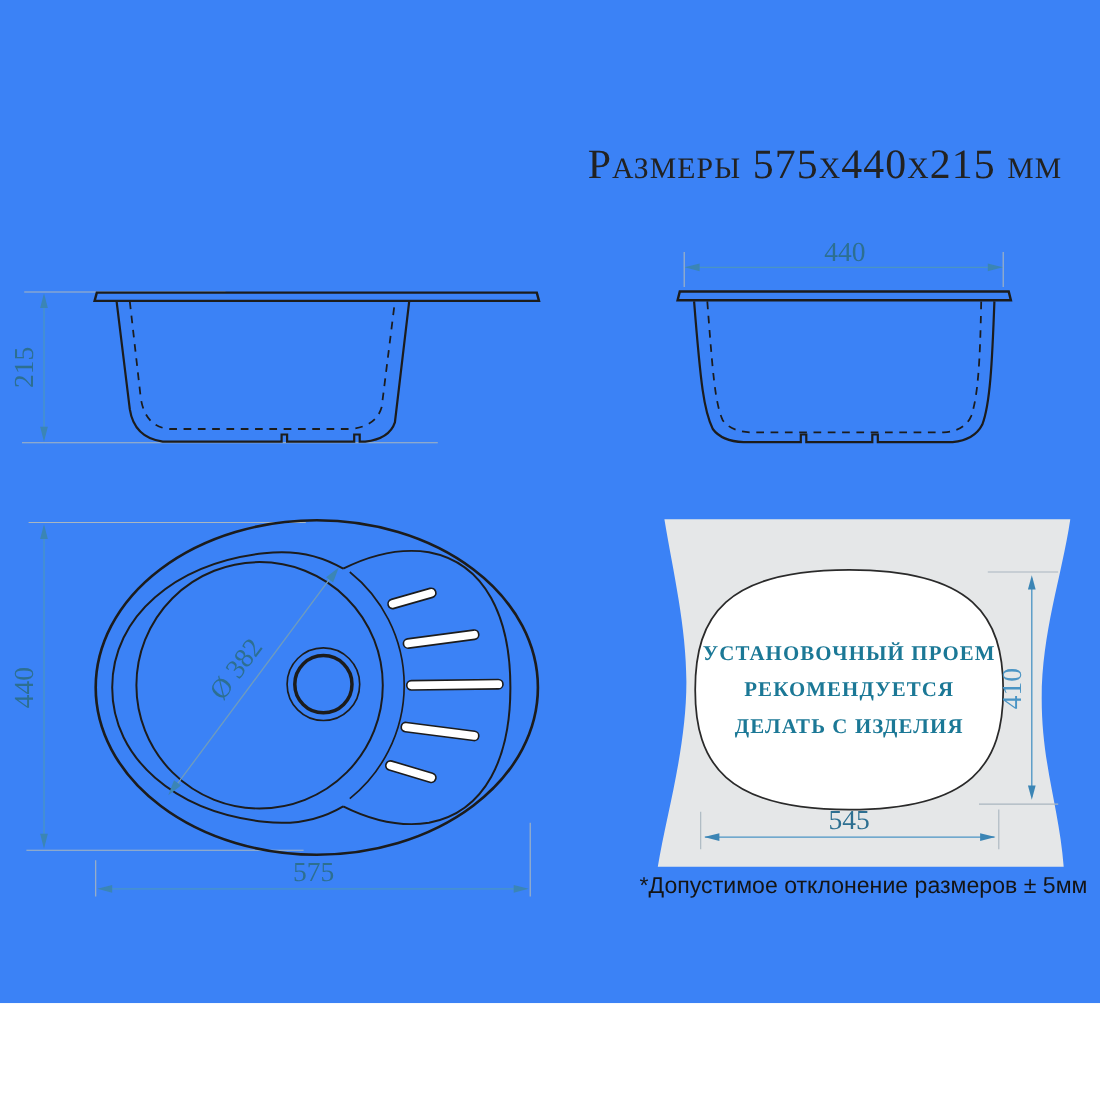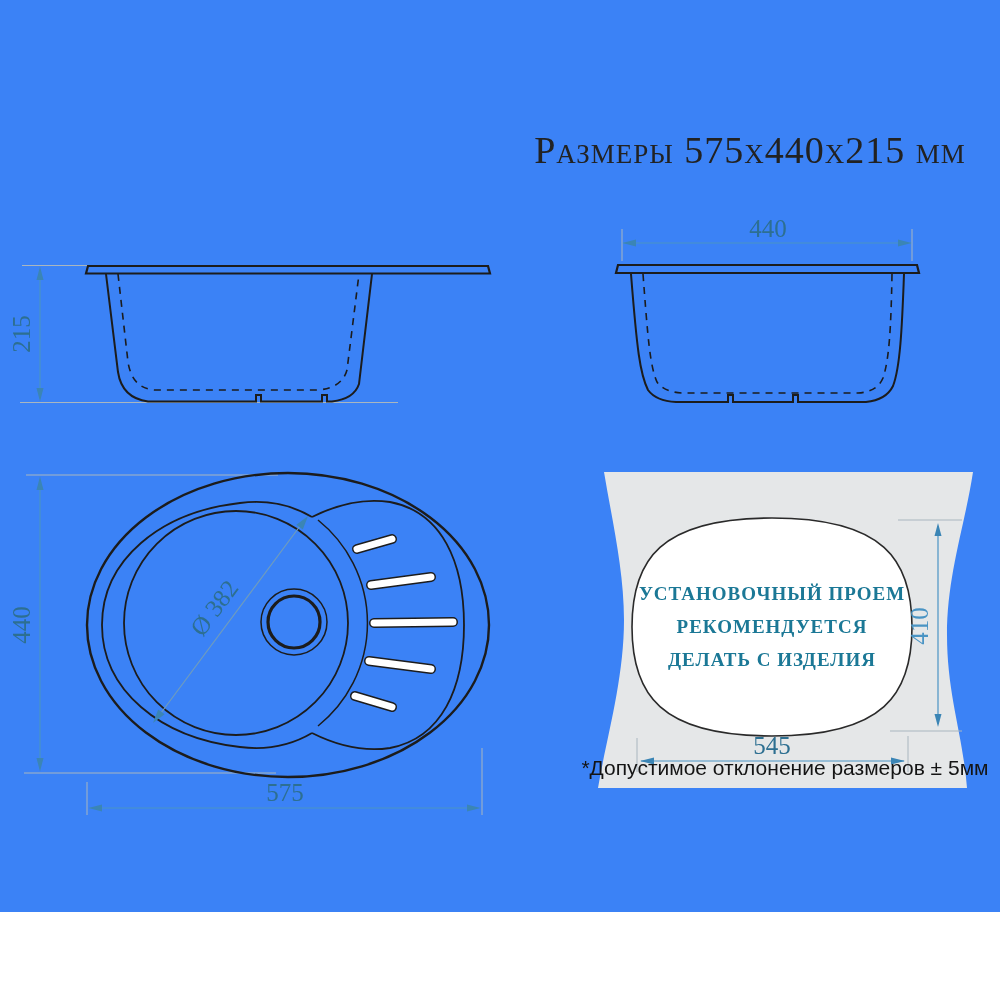--- a/index.html
+++ b/index.html
@@ -2,21 +2,21 @@
 <html><head>
 <meta charset="utf-8">
 <style>
   html,body{margin:0;padding:0;background:#ffffff;}
   #stage{position:relative;width:1000px;height:912px;background:#3b82f6;overflow:hidden;
          font-family:"Liberation Serif", serif;}
   #drawing{position:absolute;left:0;top:0;}
   .title{position:absolute;left:495px;top:128px;width:510px;text-align:center;
          font-family:"Liberation Serif", serif;font-variant:small-caps;
          font-size:38px;letter-spacing:1px;color:#222;white-space:nowrap;}
-  .note{position:absolute;left:570px;top:756px;width:430px;text-align:center;
+  .note{position:absolute;left:570px;top:794px;width:430px;text-align:center;
         font-family:"Liberation Sans", sans-serif;font-size:21px;color:#141414;white-space:nowrap;}
   
   text.dim{font-family:"Liberation Serif", serif;font-size:25px;fill:#2d6f91;}
   text.dim-light{font-family:"Liberation Serif", serif;font-size:25px;fill:#4a94c4;}
   text.cutout-txt{font-family:"Liberation Serif", serif;font-weight:bold;font-size:19px;
                   letter-spacing:1px;fill:#1b7896;}
   .stroke{stroke:#1c1c1c;fill:none;}
   .dash{stroke:#1c1c1c;fill:none;stroke-dasharray:7 6;}
   .dimline{stroke:#4a94c4;stroke-width:1.2;fill:none;}
   .arrow{fill:#3b85b5;stroke:none;}

